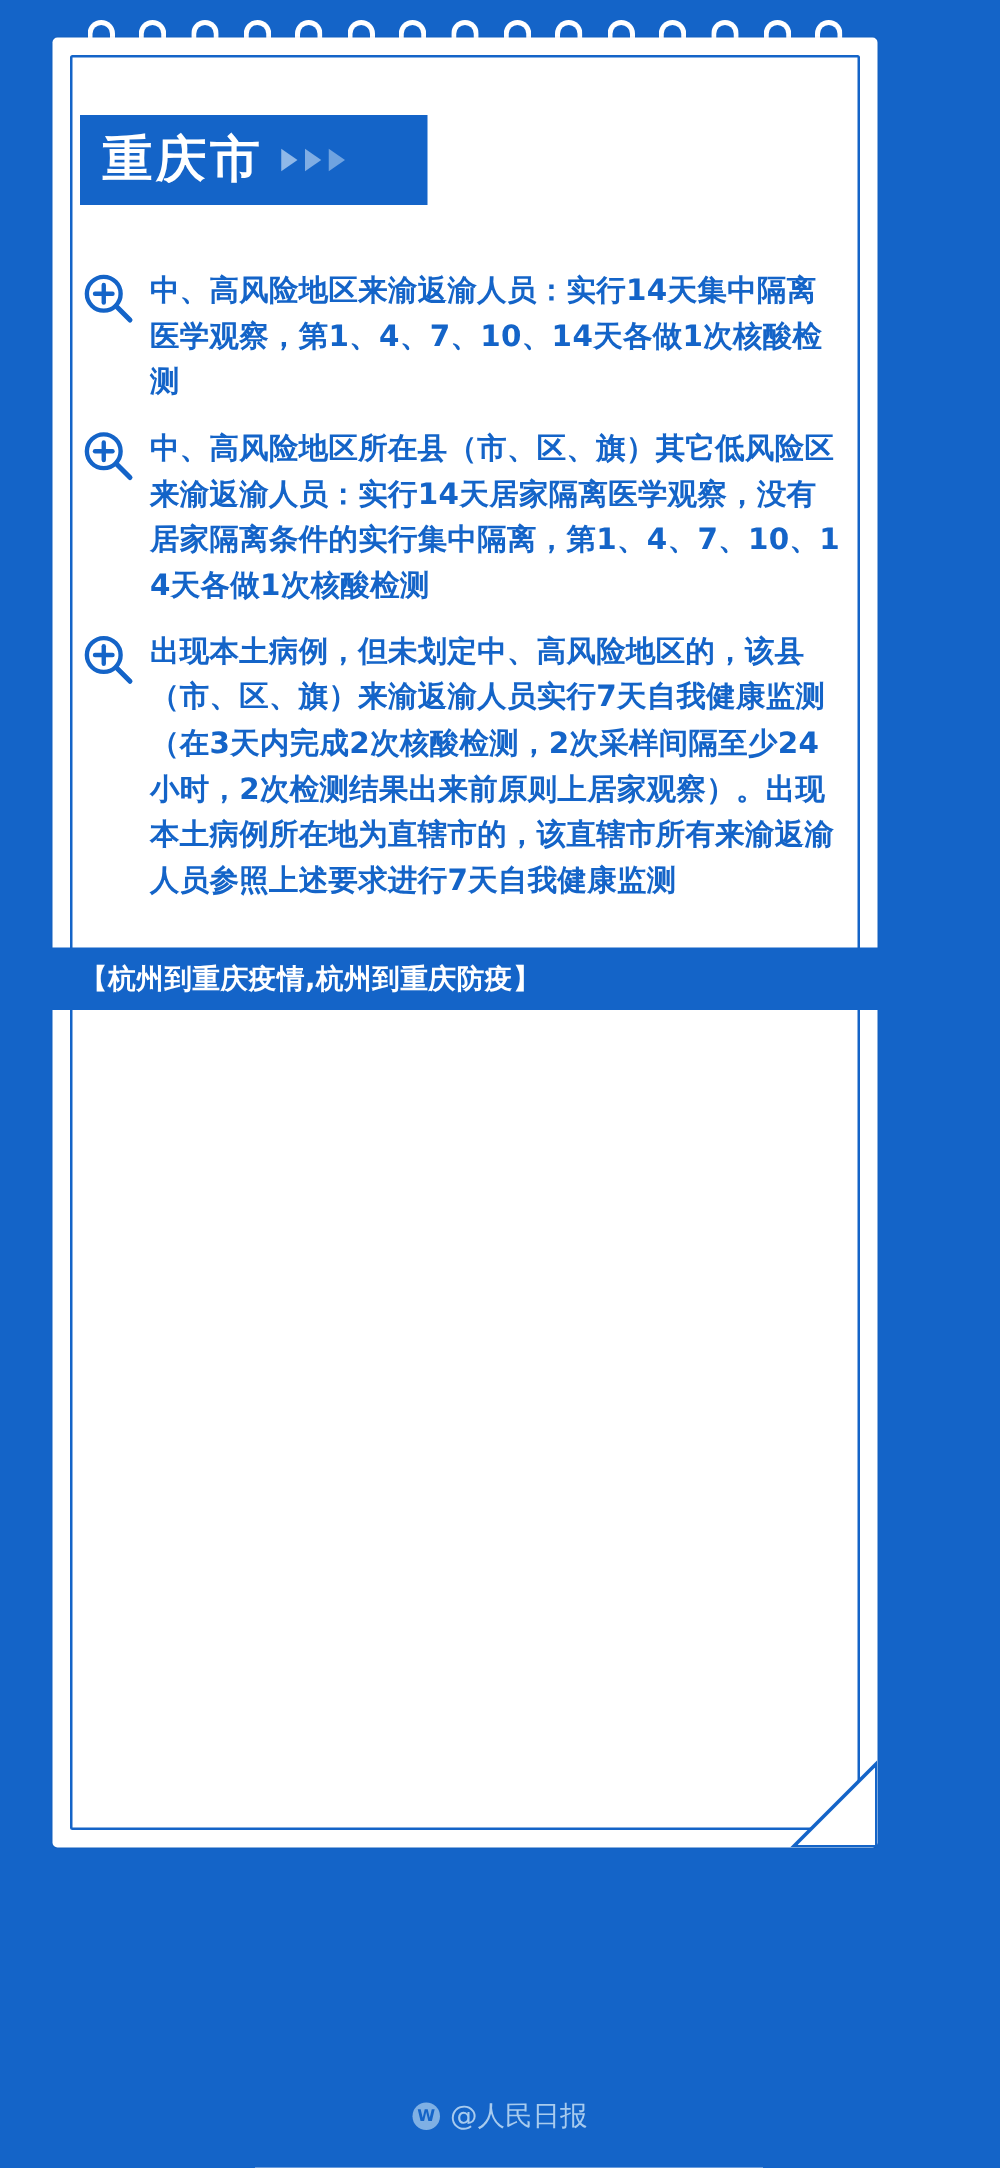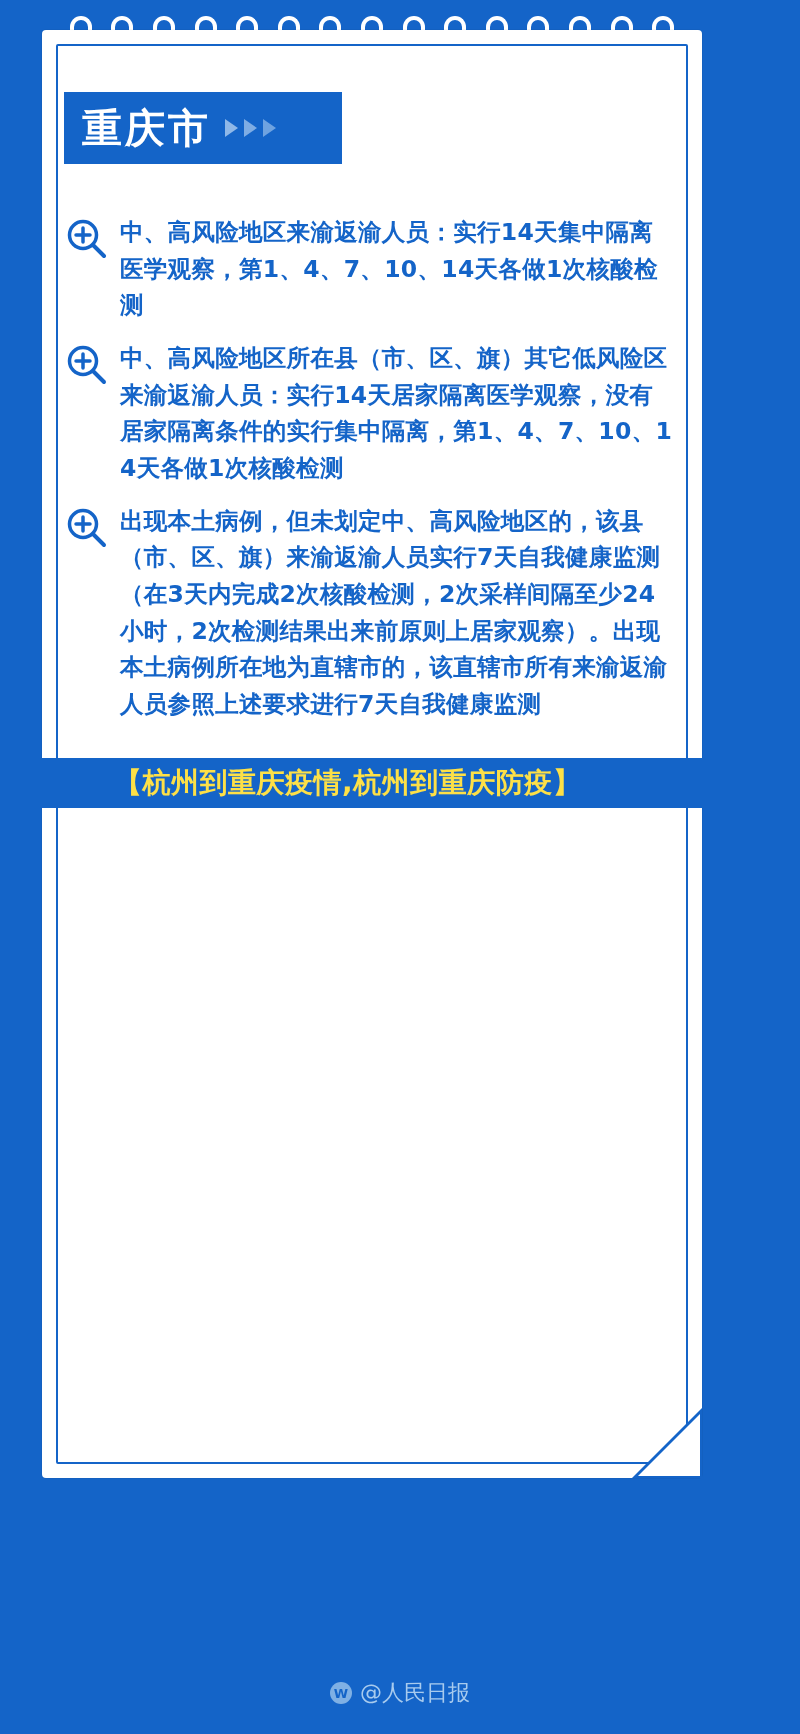--- a/index.html
+++ b/index.html
@@ -173,24 +173,24 @@
     position: absolute;
     left: 0;
     top: 758px;
     width: 800px;
     height: 50px;
     background: #1464c8;
     display: flex;
     align-items: center;
   }
   .watermark-text {
-    color: #fde047;
-    font-size: 28px;
+    color: #ffffff;
+    font-size: 22px;
     font-weight: bold;
-    padding-left: 114px;
+    padding-left: 64px;
     letter-spacing: 0.5px;
     font-family: "DejaVu Sans", "Liberation Sans", sans-serif;
   }
 
   
   .footer {
     position: absolute;
     left: 0;
     bottom: 26px;
     width: 800px;

